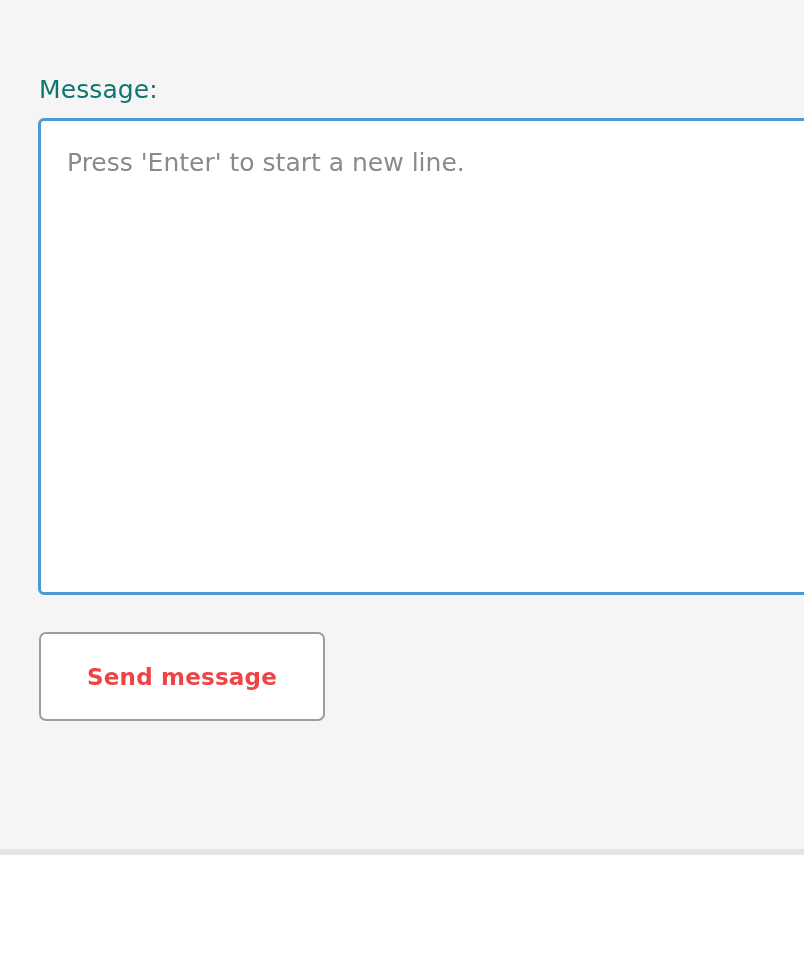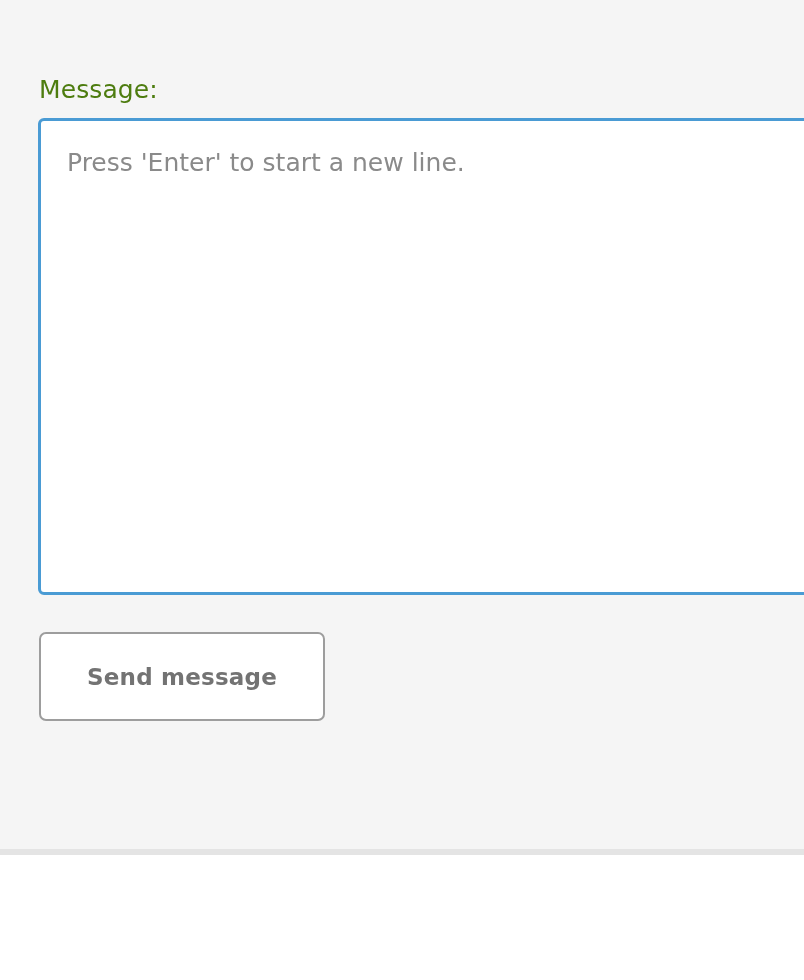--- a/index.html
+++ b/index.html
@@ -46,21 +46,21 @@
     background: #ffffff;
   }
 
   
   #message-label {
     position: absolute;
     left: 39px;
     top: 74px;
     font-size: 25px;
     line-height: 31px;
-    color: #4d7c0f;
+    color: #0f766e;
     letter-spacing: 0.1px;
     white-space: nowrap;
   }
 
   
   #message-textarea {
     position: absolute;
     left: 38px;
     top: 118px;
     width: 820px;           
@@ -90,21 +90,21 @@
     top: 632px;
     width: 286px;
     height: 89px;
     box-sizing: border-box;
     background: #ffffff;
     border: 2px solid #9d9d9d;
     border-radius: 7px;
     font-family: "DejaVu Sans", "Liberation Sans", sans-serif;
     font-size: 23px;
     font-weight: bold;
-    color: #737373;
+    color: #ef4444;
     letter-spacing: 0.2px;
     cursor: default;
     padding: 0;
     display: flex;
     align-items: center;
     justify-content: center;
   }
 </style>
 </head>
 <body>

